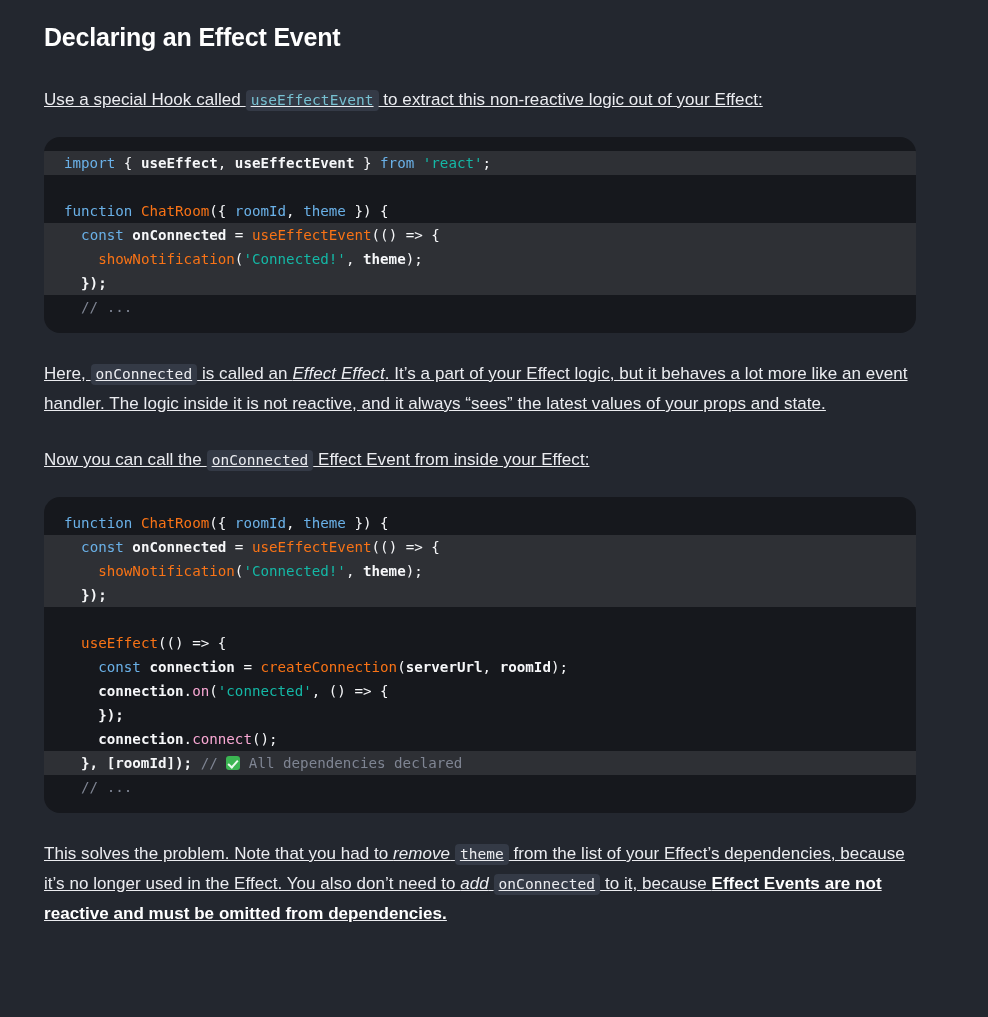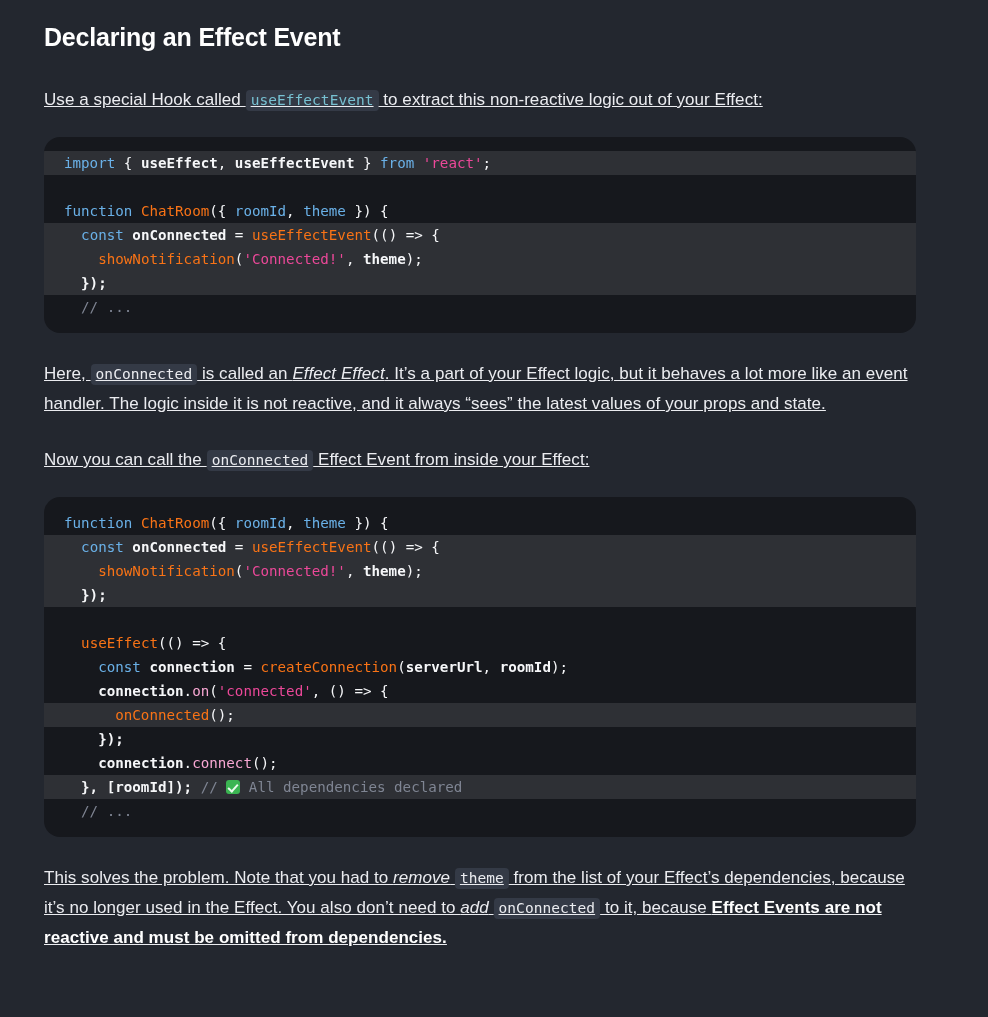--- a/index.html
+++ b/index.html
@@ -64,21 +64,21 @@
     white-space: pre;
     min-height: 24px;
     color: #f6f7f9;
   }
   .codeblock .ln.hl { background: #2e3035; }
 
   
   .t-kw   { color: #6ab1e8; }   
   .t-fn   { color: #f97316; }   
   .t-meth { color: #f9a8d4; }   
-  .t-str  { color: #ec4899; }   
+  .t-str  { color: #14b8a6; }   
   .t-plain{ color: #f6f7f9; font-weight: 700; }
   .t-param{ color: #6ab1e8; }
   .t-punc { color: #f6f7f9; }
   .t-cmt  { color: #7f8593; }
 
   .emoji-check {
     display: inline-block;
     width: 14px; height: 14px;
     background: #3bb552;
     border-radius: 3px;
@@ -120,21 +120,20 @@
 
   <div class="codeblock">
     <div class="ln"><span class="t-kw">function</span><span class="t-punc"> </span><span class="t-fn">ChatRoom</span><span class="t-punc">({ </span><span class="t-param">roomId</span><span class="t-punc">, </span><span class="t-param">theme</span><span class="t-punc"> }) {</span></div>
     <div class="ln hl"><span class="t-punc">  </span><span class="t-kw">const</span><span class="t-punc"> </span><span class="t-plain">onConnected</span><span class="t-punc"> = </span><span class="t-fn">useEffectEvent</span><span class="t-punc">(() =&gt; {</span></div>
     <div class="ln hl"><span class="t-punc">    </span><span class="t-fn">showNotification</span><span class="t-punc">(</span><span class="t-str">'Connected!'</span><span class="t-punc">, </span><span class="t-plain">theme</span><span class="t-punc">);</span></div>
     <div class="ln hl"><span class="t-plain">  });</span></div>
     <div class="ln"> </div>
     <div class="ln"><span class="t-punc">  </span><span class="t-fn">useEffect</span><span class="t-punc">(() =&gt; {</span></div>
     <div class="ln"><span class="t-punc">    </span><span class="t-kw">const</span><span class="t-punc"> </span><span class="t-plain">connection</span><span class="t-punc"> = </span><span class="t-fn">createConnection</span><span class="t-punc">(</span><span class="t-plain">serverUrl</span><span class="t-punc">, </span><span class="t-plain">roomId</span><span class="t-punc">);</span></div>
     <div class="ln"><span class="t-punc">    </span><span class="t-plain">connection</span><span class="t-punc">.</span><span class="t-meth">on</span><span class="t-punc">(</span><span class="t-str">'connected'</span><span class="t-punc">, () =&gt; {</span></div>
-    <div class="ln hl"><span class="t-punc">      </span><span class="t-fn">onConnected</span><span class="t-punc">();</span></div>
     <div class="ln"><span class="t-plain">    });</span></div>
     <div class="ln"><span class="t-punc">    </span><span class="t-plain">connection</span><span class="t-punc">.</span><span class="t-meth">connect</span><span class="t-punc">();</span></div>
     <div class="ln hl"><span class="t-plain">  }, [roomId]);</span><span class="t-cmt"> // </span><span class="emoji-check"></span><span class="t-cmt"> </span><span class="t-cmt">All dependencies declared</span></div>
     <div class="ln"><span class="t-cmt">  // ...</span></div>
   </div>
 
   <p class="para"><span>This solves the problem. Note that you had to </span><em class="it">remove</em> <code class="inline">theme</code><span> from the list of your Effect’s dependencies, because it’s no longer used in the Effect. You also don’t need to </span><em class="it">add</em> <code class="inline">onConnected</code><span> to it, because </span><strong class="bd">Effect Events are not reactive and must be omitted from dependencies.</strong></p>
 
 </div>
 

